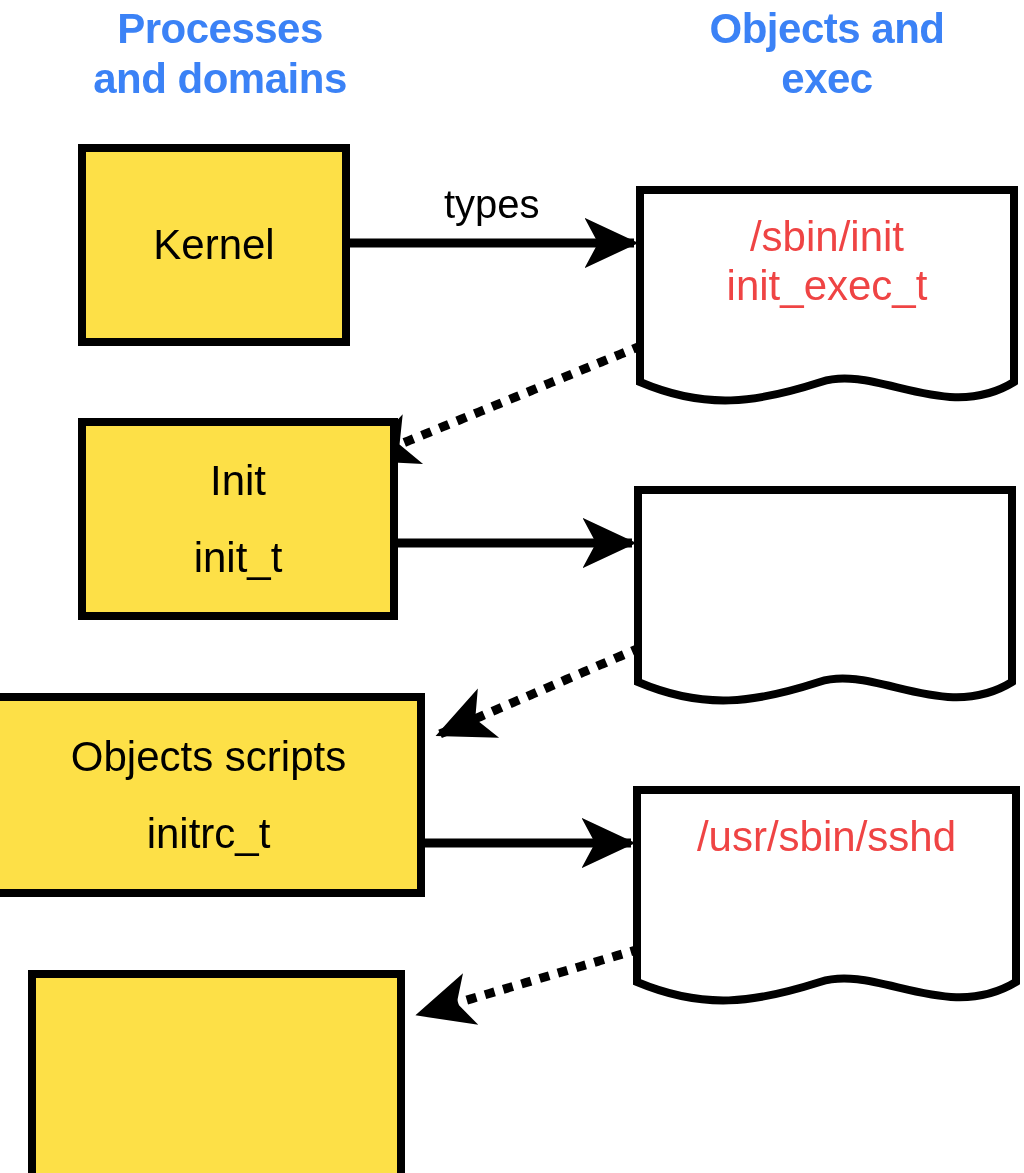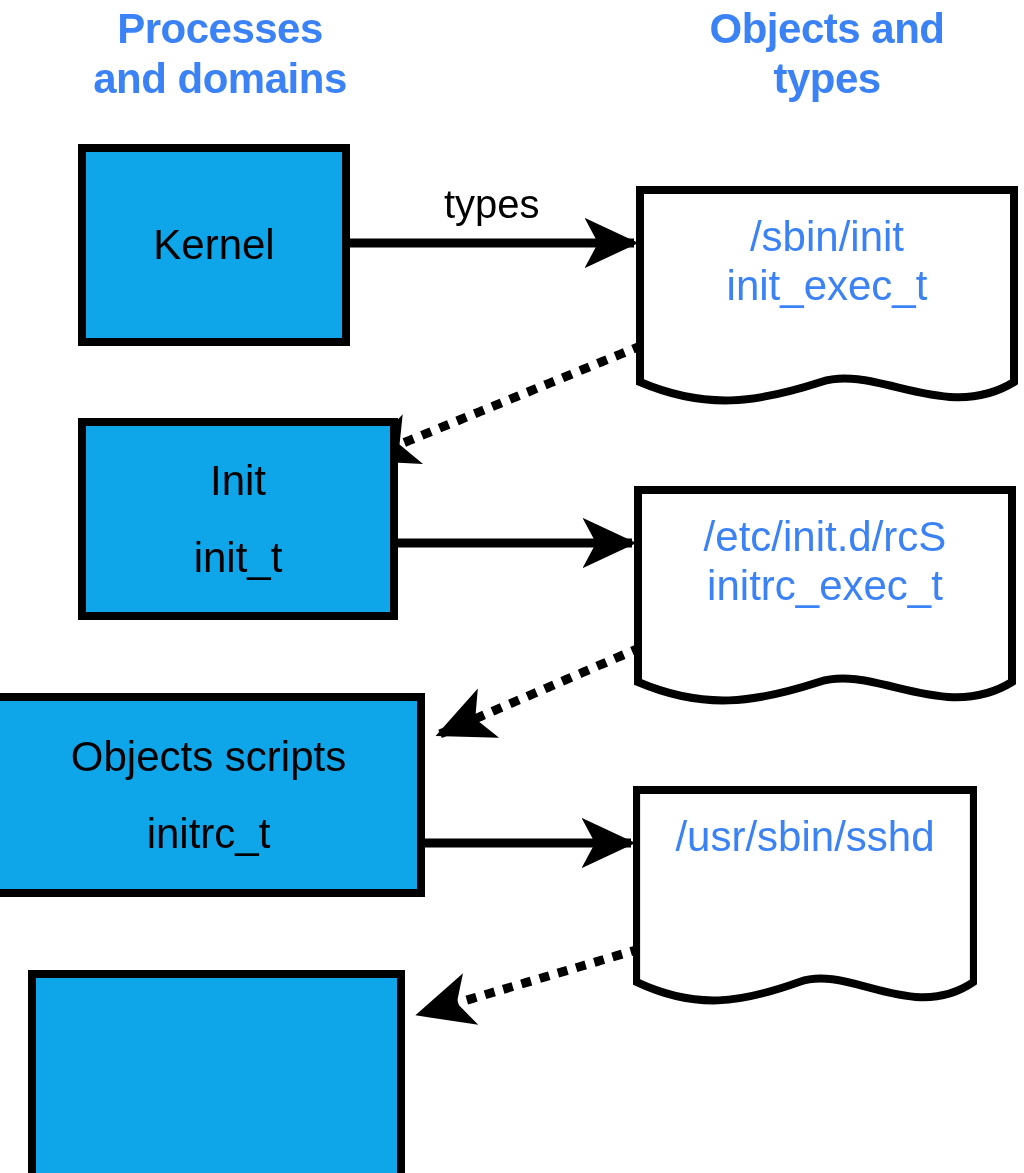--- a/index.html
+++ b/index.html
@@ -30,21 +30,21 @@
     letter-spacing: -0.5px;
   }
   #header-processes { left: 28px;  top: 4px;  width: 384px; }
   #header-objects   { left: 640px; top: 4px;  width: 374px; }
 
   
   .process-box {
     position: absolute;
     box-sizing: border-box;
     border: 8px solid #000000;
-    background: #0ea5e9;
+    background: #fde047;
     display: flex;
     flex-direction: column;
     align-items: center;
     justify-content: center;
     text-align: center;
     gap: 28px;
   }
   .process-box .line {
     font-size: 42px;
     line-height: 1.17;
@@ -66,21 +66,21 @@
   .doc-text {
     position: absolute;
     left: 0;
     width: 100%;
     text-align: center;
     pointer-events: none;
   }
   .doc-text .line {
     font-size: 42px;
     line-height: 1.17;
-    color: #3b82f6;
+    color: #ef4444;
     white-space: nowrap;
   }
 
   
   .edge-layer {
     position: absolute;
     left: 0; top: 0;
     width: 1024px;
     height: 1173px;
     pointer-events: none;
@@ -93,21 +93,21 @@
   }
 </style>
 </head>
 <body>
 
 <div id="diagram-root">
 
   <div class="column-header" id="header-processes">Processes
 and domains</div>
   <div class="column-header" id="header-objects">Objects and
-types</div>
+exec</div>
 
   <svg class="edge-layer" viewBox="0 0 1024 1173">
     <defs>
       <marker id="arrowSolid" viewBox="0 0 12 12" refX="11" refY="6" markerWidth="6" markerHeight="6" orient="auto-start-reverse">
         <path d="M 0 0.4 L 12 6 L 0 11.6 L 3 6 Z" fill="#000000"></path>
       </marker>
       <marker id="arrowDotted" viewBox="0 0 12 12" refX="11" refY="6" markerWidth="6.4" markerHeight="6.4" orient="auto-start-reverse">
         <path d="M 0 0.4 L 12 6 L 0 11.6 L 3 6 Z" fill="#000000"></path>
       </marker>
     </defs>
@@ -163,27 +163,23 @@
     <div class="doc-text" style="top:26px;">
       <div class="line">/sbin/init</div>
       <div class="line">init_exec_t</div>
     </div>
   </div>
 
   <div class="doc-shape" id="node-initrc-exec" style="left:634px; top:486px; width:382px; height:238px;">
     <svg viewBox="0 0 382 238" preserveAspectRatio="none">
       <path d="M 4 4 L 378 4 L 378 196 C 310 238 240 178 185 196 C 120 217 70 224 4 196 Z" fill="#ffffff" stroke="#000000" stroke-width="8" stroke-linejoin="miter"></path>
     </svg>
-    <div class="doc-text" style="top:26px;">
-      <div class="line">/etc/init.d/rcS</div>
-      <div class="line">initrc_exec_t</div>
-    </div>
   </div>
 
-  <div class="doc-shape" id="node-sshd-exec" style="left:633px; top:786px; width:344px; height:238px;">
+  <div class="doc-shape" id="node-sshd-exec" style="left:633px; top:786px; width:387px; height:238px;">
     <svg viewBox="0 0 387 238" preserveAspectRatio="none">
       <path d="M 4 4 L 383 4 L 383 196 C 314 238 243 178 187 196 C 121 217 71 224 4 196 Z" fill="#ffffff" stroke="#000000" stroke-width="8" stroke-linejoin="miter"></path>
     </svg>
     <div class="doc-text" style="top:26px;">
       <div class="line">/usr/sbin/sshd</div>
     </div>
   </div>
 
 </div>
 

